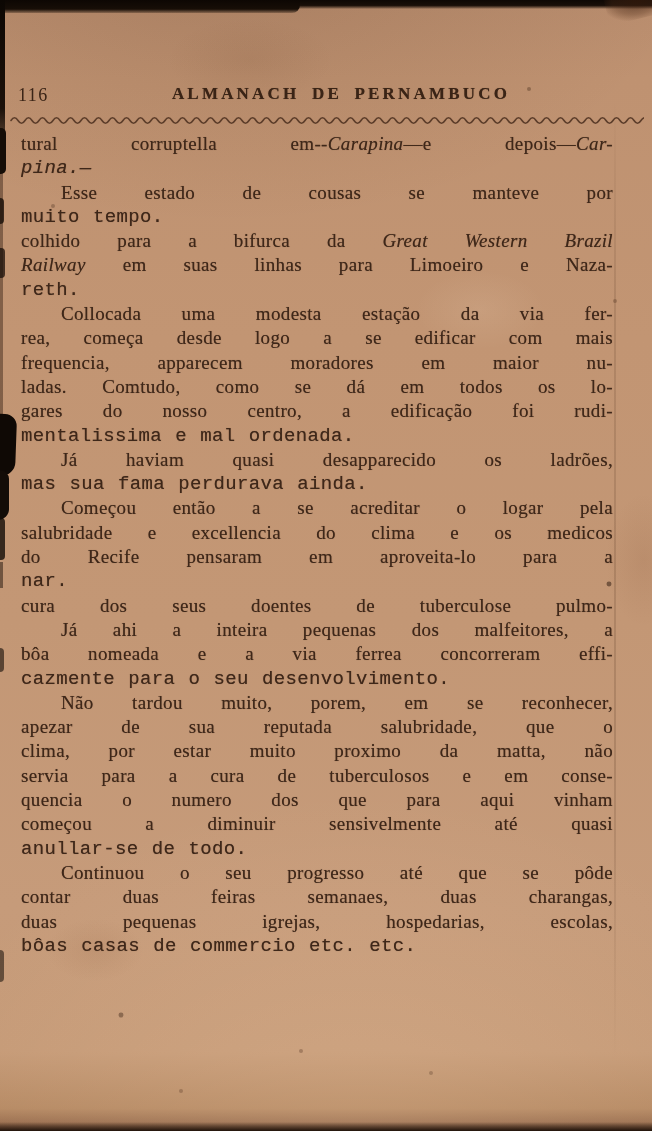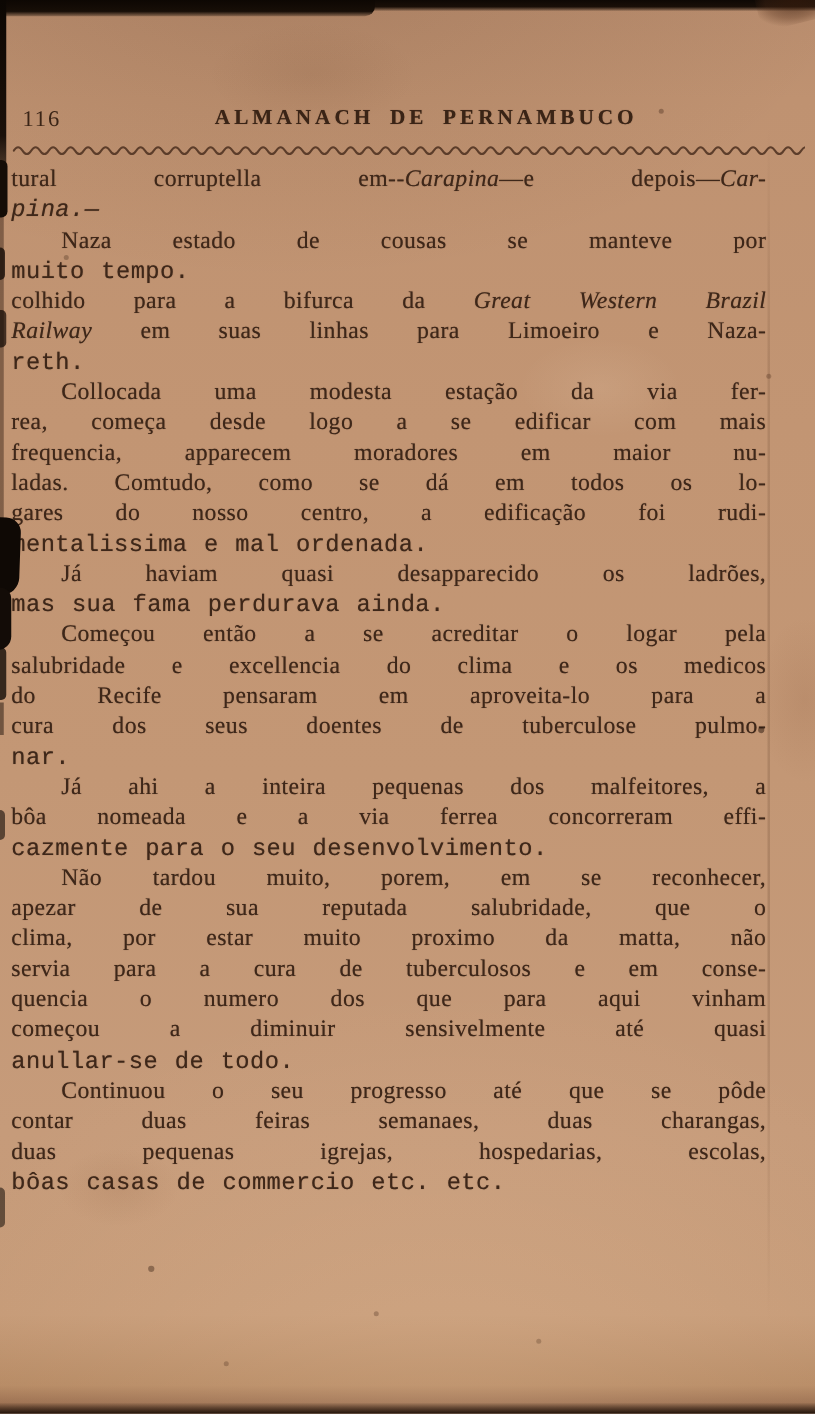--- a/index.html
+++ b/index.html
@@ -21,21 +21,21 @@
   
   .hdr{position:absolute;top:84px;left:0;width:612px;height:32px;}
   .pagenum{position:absolute;left:18px;top:1px;font-size:18px;letter-spacing:1.5px;color:#3a2416;}
   .running{display:block;text-align:center;font-size:17px;font-weight:700;
     letter-spacing:3.2px;word-spacing:5px;padding-left:70px;color:#3a2416;
     text-shadow:0 0 0.7px rgba(58,36,22,0.65);}
   .wavy{position:absolute;left:10px;top:112px;width:634px;height:14px;}
   
   .bodytxt{position:absolute;left:9px;top:132px;width:604px;}
   .line{font-size:19px;line-height:24.3px;letter-spacing:0.35px;word-spacing:1.5px;
-    text-align:justify;text-shadow:0 0 0.7px rgba(62,39,25,0.6);}
+    text-align:justify;text-shadow:0 0 0.7px rgba(62,39,25,0.6);margin-left:12px;}
   .line.just{text-align-last:justify;}
   .line.endline{text-align-last:left;font-family:Liberation Mono, monospace;}
   .line.ind{text-indent:40px;}
   .it{font-style:italic;}
   
   .abs{position:absolute;pointer-events:none;}
   .edge-top{top:0;left:0;width:652px;height:9px;
     background:linear-gradient(180deg,#0e0804 0%,#190f08 60%,rgba(25,15,8,0.35) 88%,rgba(25,15,8,0) 100%);}
   .edge-top-left{top:0;left:0;width:300px;height:13px;border-radius:0 0 8px 0;
     background:linear-gradient(180deg,#0d0703,#170e07 70%,rgba(23,14,7,0.25));}
@@ -82,21 +82,21 @@
   <svg class="wavy" viewBox="0 0 634 14" preserveAspectRatio="none">
     <path id="wavepath" fill="none" stroke="#4b2f1f" stroke-width="1.6" stroke-linecap="round" opacity="0.85" d="M1 8.5 q3.5 -5.5 7 0 q3.5 5.5 7 0 q3.5 -5.5 7 0 q3.5 5.5 7 0 q3.5 -5.5 7 0 q3.5 5.5 7 0 q3.5 -5.5 7 0 q3.5 5.5 7 0 q3.5 -5.5 7 0 q3.5 5.5 7 0 q3.5 -5.5 7 0 q3.5 5.5 7 0 q3.5 -5.5 7 0 q3.5 5.5 7 0 q3.5 -5.5 7 0 q3.5 5.5 7 0 q3.5 -5.5 7 0 q3.5 5.5 7 0 q3.5 -5.5 7 0 q3.5 5.5 7 0 q3.5 -5.5 7 0 q3.5 5.5 7 0 q3.5 -5.5 7 0 q3.5 5.5 7 0 q3.5 -5.5 7 0 q3.5 5.5 7 0 q3.5 -5.5 7 0 q3.5 5.5 7 0 q3.5 -5.5 7 0 q3.5 5.5 7 0 q3.5 -5.5 7 0 q3.5 5.5 7 0 q3.5 -5.5 7 0 q3.5 5.5 7 0 q3.5 -5.5 7 0 q3.5 5.5 7 0 q3.5 -5.5 7 0 q3.5 5.5 7 0 q3.5 -5.5 7 0 q3.5 5.5 7 0 q3.5 -5.5 7 0 q3.5 5.5 7 0 q3.5 -5.5 7 0 q3.5 5.5 7 0 q3.5 -5.5 7 0 q3.5 5.5 7 0 q3.5 -5.5 7 0 q3.5 5.5 7 0 q3.5 -5.5 7 0 q3.5 5.5 7 0 q3.5 -5.5 7 0 q3.5 5.5 7 0 q3.5 -5.5 7 0 q3.5 5.5 7 0 q3.5 -5.5 7 0 q3.5 5.5 7 0 q3.5 -5.5 7 0 q3.5 5.5 7 0 q3.5 -5.5 7 0 q3.5 5.5 7 0 q3.5 -5.5 7 0 q3.5 5.5 7 0 q3.5 -5.5 7 0 q3.5 5.5 7 0 q3.5 -5.5 7 0 q3.5 5.5 7 0 q3.5 -5.5 7 0 q3.5 5.5 7 0 q3.5 -5.5 7 0 q3.5 5.5 7 0 q3.5 -5.5 7 0 q3.5 5.5 7 0 q3.5 -5.5 7 0 q3.5 5.5 7 0 q3.5 -5.5 7 0 q3.5 5.5 7 0 q3.5 -5.5 7 0 q3.5 5.5 7 0 q3.5 -5.5 7 0 q3.5 5.5 7 0 q3.5 -5.5 7 0 q3.5 5.5 7 0 q3.5 -5.5 7 0 q3.5 5.5 7 0 q3.5 -5.5 7 0 q3.5 5.5 7 0 q3.5 -5.5 7 0 q3.5 5.5 7 0 q3.5 -5.5 7 0 q3.5 5.5 7 0 q3.5 -5.5 7 0 q3.5 5.5 7 0"></path>
   </svg>
 
   <main class="bodytxt" id="page-body">
       <div>
         <div class="line just"><span>tural corruptella em--</span><span class="it">Carapina</span><span>—e depois—</span><span class="it">Car-</span></div>
         <div class="line endline"><span class="it">pina.—</span></div>
       </div>
       <div>
-        <div class="line just ind"><span>Naza estado de cousas se manteve por</span></div>
+        <div class="line just ind"><span>Esse estado de cousas se manteve por</span></div>
         <div class="line endline"><span>muito tempo.</span></div>
       </div>
       <div>
         <div class="line just"><span>colhido para a bifurca da </span><span class="it">Great Western Brazil</span></div>
         <div class="line just"><span class="it">Railway</span><span> em suas linhas para Limoeiro e Naza-</span></div>
         <div class="line endline"><span>reth.</span></div>
       </div>
       <div>
         <div class="line just ind"><span>Collocada uma modesta estação da via fer-</span></div>
         <div class="line just"><span>rea, começa desde logo a se edificar com mais</span></div>
@@ -106,22 +106,22 @@
         <div class="line endline"><span>mentalissima e mal ordenada.</span></div>
       </div>
       <div>
         <div class="line just ind"><span>Já haviam quasi desapparecido os ladrões,</span></div>
         <div class="line endline"><span>mas sua fama perdurava ainda.</span></div>
       </div>
       <div>
         <div class="line just ind"><span>Começou então a se acreditar o logar pela</span></div>
         <div class="line just"><span>salubridade e excellencia do clima e os medicos</span></div>
         <div class="line just"><span>do Recife pensaram em aproveita-lo para a</span></div>
+        <div class="line endline"><span>nar.</span></div>
         <div class="line just"><span>cura dos seus doentes de tuberculose pulmo-</span></div>
-        <div class="line endline"><span>nar.</span></div>
       </div>
       <div>
         <div class="line just ind"><span>Já ahi a inteira pequenas dos malfeitores, a</span></div>
         <div class="line just"><span>bôa nomeada e a via ferrea concorreram effi-</span></div>
         <div class="line endline"><span>cazmente para o seu desenvolvimento.</span></div>
       </div>
       <div>
         <div class="line just ind"><span>Não tardou muito, porem, em se reconhecer,</span></div>
         <div class="line just"><span>apezar de sua reputada salubridade, que o</span></div>
         <div class="line just"><span>clima, por estar muito proximo da matta, não</span></div>

